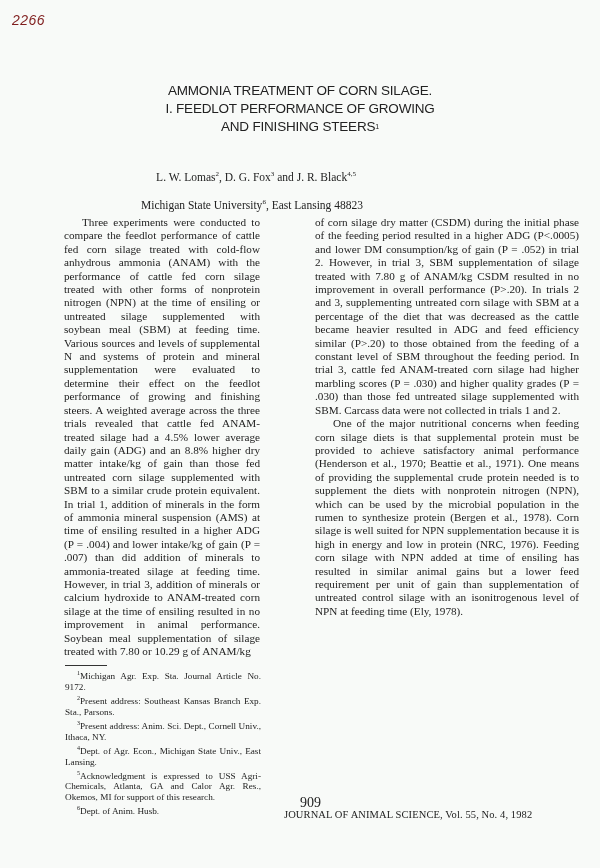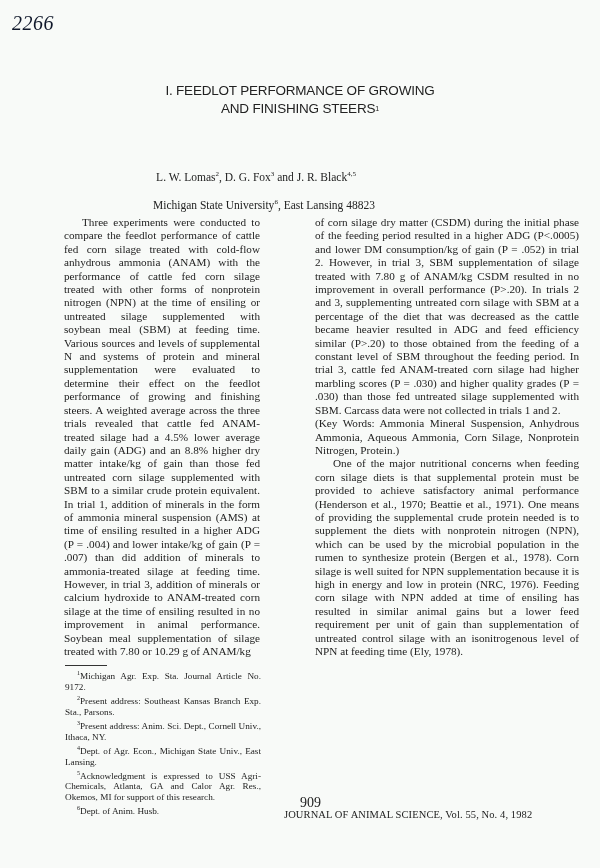--- a/index.html
+++ b/index.html
@@ -1,24 +1,24 @@
 <!DOCTYPE html>
 <html><head>
 <meta charset="utf-8">
 <style>
   html, body { margin:0; padding:0; }
   body { width:600px; height:868px; background:#f8faf8; position:relative; overflow:hidden;
          font-family:"Liberation Serif", serif; color:#222; }
-  .hand { position:absolute; left:12px; top:12px; font-family:Liberation Serif, serif; font-style:italic;
-          font-size:20px; color:#0f172a; letter-spacing:0.5px; }
+  .hand { position:absolute; left:12px; top:12px; font-family:Liberation Sans, sans-serif; font-style:italic;
+          font-size:14px; color:#7f1d1d; letter-spacing:0.5px; }
   .title { position:absolute; left:0; width:600px; top:82px; text-align:center;
            font-family:"Liberation Sans", sans-serif; font-size:13.5px; line-height:18px; color:#222; letter-spacing:-0.2px; }
   .title sup { font-size:7px; vertical-align:top; }
   .authors { position:absolute; left:0; width:512px; top:170px; text-align:center; font-size:11.5px; color:#222; }
-  .affil { position:absolute; left:12px; width:504px; top:198px; text-align:center; font-size:11.5px; color:#222; }
+  .affil { position:absolute; left:0; width:504px; top:198px; text-align:center; font-size:11.5px; color:#222; }
   sup { font-size:7px; }
   .col { position:absolute; font-size:11.2px; line-height:13.4px; text-align:justify; color:#222; }
   .lcol { left:64px; width:196px; }
   .rcol { left:315px; width:264px; }
   .col p { margin:0; }
   .indent { text-indent:18px; }
   .sechead { font-family:"Liberation Sans", sans-serif; font-weight:bold; font-size:8.5px; text-align:center;
              color:#333; margin:0; }
   .footrule { position:absolute; left:65px; top:665px; width:42px; height:1px; background:#333; }
   .foot { position:absolute; left:65px; top:668px; width:196px; font-size:9.2px; line-height:10.9px; text-align:justify; color:#222; }
@@ -28,39 +28,39 @@
   .pageno { position:absolute; left:300px; top:795px; font-size:14px; color:#222;text-align:center; }
   .journal { position:absolute; left:284px; top:809px; font-size:10.5px; color:#222; letter-spacing:0.1px; }
   .jname { font-variant:small-caps; }
 </style>
 </head>
 <body>
 
 <div class="hand">2266</div>
 
 <div class="title">
+  <div>AMMONIA TREATMENT OF CORN SILAGE.</div>
   <div>I. FEEDLOT PERFORMANCE OF GROWING</div>
   <div><span>AND FINISHING STEERS</span><sup>1</sup></div>
 </div>
 
 <div class="authors">
   <span>L. W. Lomas</span><sup>2</sup><span>, </span><span>D. G. Fox</span><sup>3</sup><span> and </span><span>J. R. Black</span><sup>4,5</sup>
 </div>
 
 <div class="affil">
   <span>Michigan State University</span><sup>6</sup><span>, East Lansing 48823</span>
 </div>
 
 <div class="col lcol" style="top:216px;">
   <p class="indent">Three experiments were conducted to compare the feedlot performance of cattle fed corn silage treated with cold-flow anhydrous ammonia (ANAM) with the performance of cattle fed corn silage treated with other forms of nonprotein nitrogen (NPN) at the time of ensiling or untreated silage supplemented with soybean meal (SBM) at feeding time. Various sources and levels of supplemental N and systems of protein and mineral supplementation were evaluated to determine their effect on the feedlot performance of growing and finishing steers. A weighted average across the three trials revealed that cattle fed ANAM-treated silage had a 4.5% lower average daily gain (ADG) and an 8.8% higher dry matter intake/kg of gain than those fed untreated corn silage supplemented with SBM to a similar crude protein equivalent. In trial 1, addition of minerals in the form of ammonia mineral suspension (AMS) at time of ensiling resulted in a higher ADG (P = .004) and lower intake/kg of gain (P = .007) than did addition of minerals to ammonia-treated silage at feeding time. However, in trial 3, addition of minerals or calcium hydroxide to ANAM-treated corn silage at the time of ensiling resulted in no improvement in animal performance. Soybean meal supplementation of silage treated with 7.80 or 10.29 g of ANAM/kg</p>
 </div>
 
 <div class="col rcol" style="top:216px;">
   <p>of corn silage dry matter (CSDM) during the initial phase of the feeding period resulted in a higher ADG (P&lt;.0005) and lower DM consumption/kg of gain (P = .052) in trial 2. However, in trial 3, SBM supplementation of silage treated with 7.80 g of ANAM/kg CSDM resulted in no improvement in overall performance (P&gt;.20). In trials 2 and 3, supplementing untreated corn silage with SBM at a percentage of the diet that was decreased as the cattle became heavier resulted in ADG and feed efficiency similar (P&gt;.20) to those obtained from the feeding of a constant level of SBM throughout the feeding period. In trial 3, cattle fed ANAM-treated corn silage had higher marbling scores (P = .030) and higher quality grades (P = .030) than those fed untreated silage supplemented with SBM. Carcass data were not collected in trials 1 and 2.</p>
-  <p>(Key Words: Ammonia Mineral Suspension, Anhydrous Ammonia, Aqueous Ammonia, Corn Silage, Nonprotein Nitrogen, Protein.)</p>
   <p class="indent">One of the major nutritional concerns when feeding corn silage diets is that supplemental protein must be provided to achieve satisfactory animal performance (Henderson et al., 1970; Beattie et al., 1971). One means of providing the supplemental crude protein needed is to supplement the diets with nonprotein nitrogen (NPN), which can be used by the microbial population in the rumen to synthesize protein (Bergen et al., 1978). Corn silage is well suited for NPN supplementation because it is high in energy and low in protein (NRC, 1976). Feeding corn silage with NPN added at time of ensiling has resulted in similar animal gains but a lower feed requirement per unit of gain than supplementation of untreated control silage with an isonitrogenous level of NPN at feeding time (Ely, 1978).</p>
 </div>
 
 <div class="footrule"></div>
 <div class="foot">
   <p class="fi"><sup>1</sup><span>Michigan Agr. Exp. Sta. Journal Article No. 9172.</span></p>
   <p class="fi"><sup>2</sup><span>Present address: Southeast Kansas Branch Exp. Sta., Parsons.</span></p>
   <p class="fi"><sup>3</sup><span>Present address: Anim. Sci. Dept., Cornell Univ., Ithaca, NY.</span></p>
   <p class="fi"><sup>4</sup><span>Dept. of Agr. Econ., Michigan State Univ., East Lansing.</span></p>
   <p class="fi"><sup>5</sup><span>Acknowledgment is expressed to USS Agri-Chemicals, Atlanta, GA and Calor Agr. Res., Okemos, MI for support of this research.</span></p>

